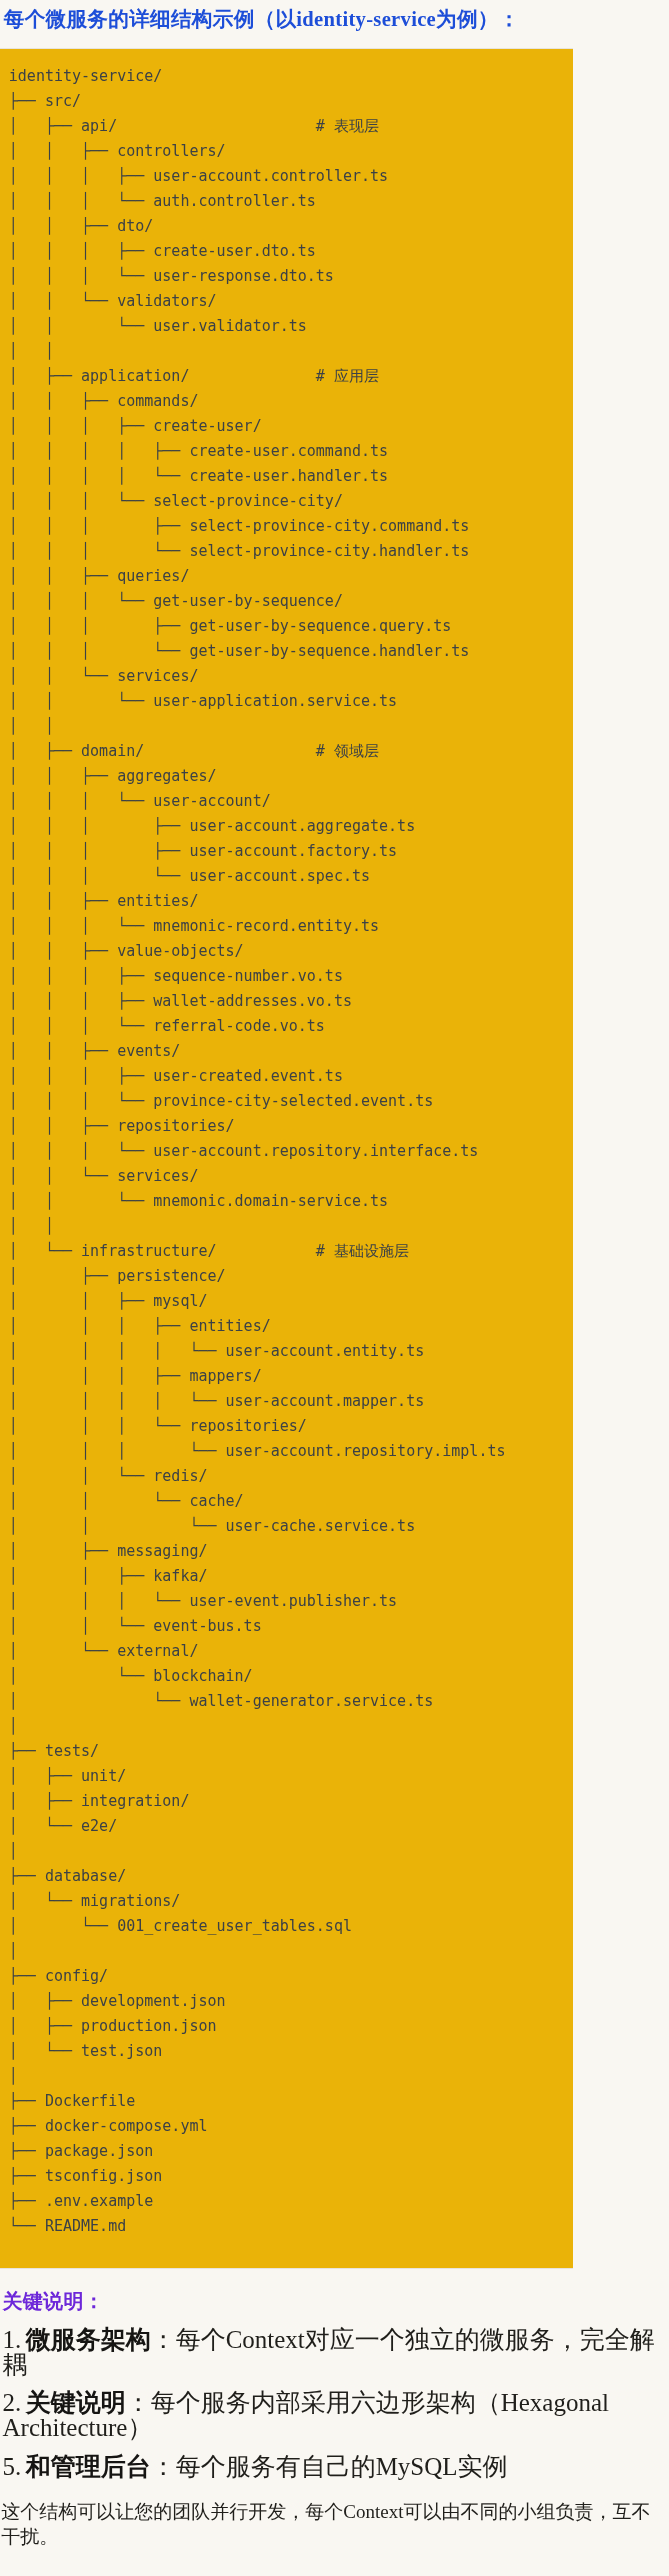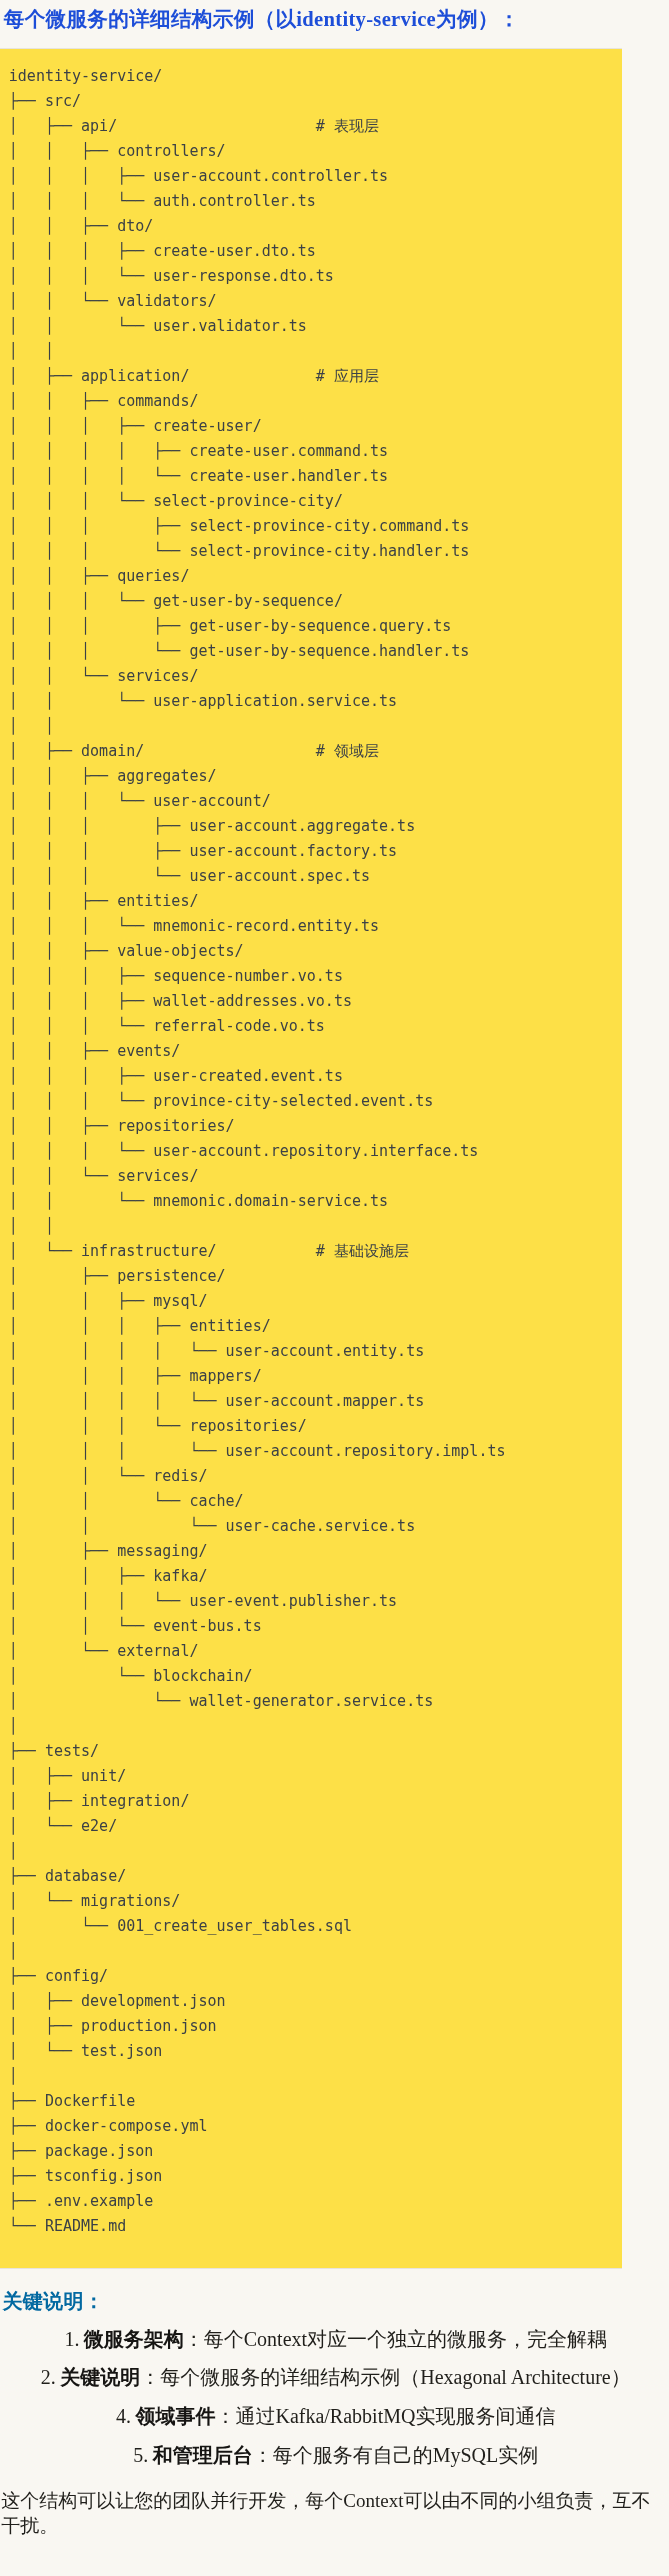--- a/index.html
+++ b/index.html
@@ -19,52 +19,51 @@
     font-family: "Liberation Serif", serif;
     font-weight: 700;
     font-size: 20.6px;
     line-height: 27.5px;
     color: #1d4ed8;
     margin: 6.3px 5px 0 3.8px;
     letter-spacing: 0.3px;
   }
   .code-block {
     margin-top: 13.8px;
-    background: #fde047;
+    background: #eab308;
     border-top: 0.6px solid #E7E4DD;
     border-bottom: 0.6px solid #E7E4DD;
     padding: 15.6px 8.8px 29px 8.8px;
-    width: 622px;
+    width: 573px;
   }
   .code-block pre {
     margin: 0;
     font-family: "DejaVu Sans Mono", monospace;
     font-size: 15px;
     line-height: 25px;
     color: #3C4146;
     white-space: pre;
   }
   .section-heading {
     font-family: "Liberation Serif", serif;
     font-weight: 700;
     font-size: 20px;
     line-height: 26px;
-    color: #0369a1;
+    color: #6d28d9;
     margin: 19px 0 0 2.5px;
     letter-spacing: 0.3px;
   }
   .key-points {
     margin-top: 12.5px;
   }
   .key-point {
-    font-size: 20px;
+    font-size: 25px;
     line-height: 25px;
     margin: 0 0 13.8px 2.5px;
     color: #201F1B;
-    text-align: center;
   }
   .key-point .num {
     margin-right: 4.4px;
   }
   .key-point .label {
     font-weight: 700;
     color: #161513;
   }
   .closing-paragraph {
     font-size: 19px;
@@ -168,24 +167,21 @@
 └── README.md</pre>
 </div>
 
 <h2 class="section-heading">关键说明：</h2>
 
 <div class="key-points">
   <div class="key-point">
     <span class="num">1.</span><span class="label">微服务架构</span><span class="text">：每个Context对应一个独立的微服务，完全解耦</span>
   </div>
   <div class="key-point">
-    <span class="num">2.</span><span class="label">关键说明</span><span class="text">：每个微服务的详细结构示例（Hexagonal Architecture）</span>
-  </div>
-  <div class="key-point">
-    <span class="num">4.</span><span class="label">领域事件</span><span class="text">：通过Kafka/RabbitMQ实现服务间通信</span>
+    <span class="num">2.</span><span class="label">关键说明</span><span class="text">：每个服务内部采用六边形架构（Hexagonal Architecture）</span>
   </div>
   <div class="key-point">
     <span class="num">5.</span><span class="label">和管理后台</span><span class="text">：每个服务有自己的MySQL实例</span>
   </div>
 </div>
 
 <p class="closing-paragraph">这个结构可以让您的团队并行开发，每个Context可以由不同的小组负责，互不干扰。</p>
 
 
 </body></html>

